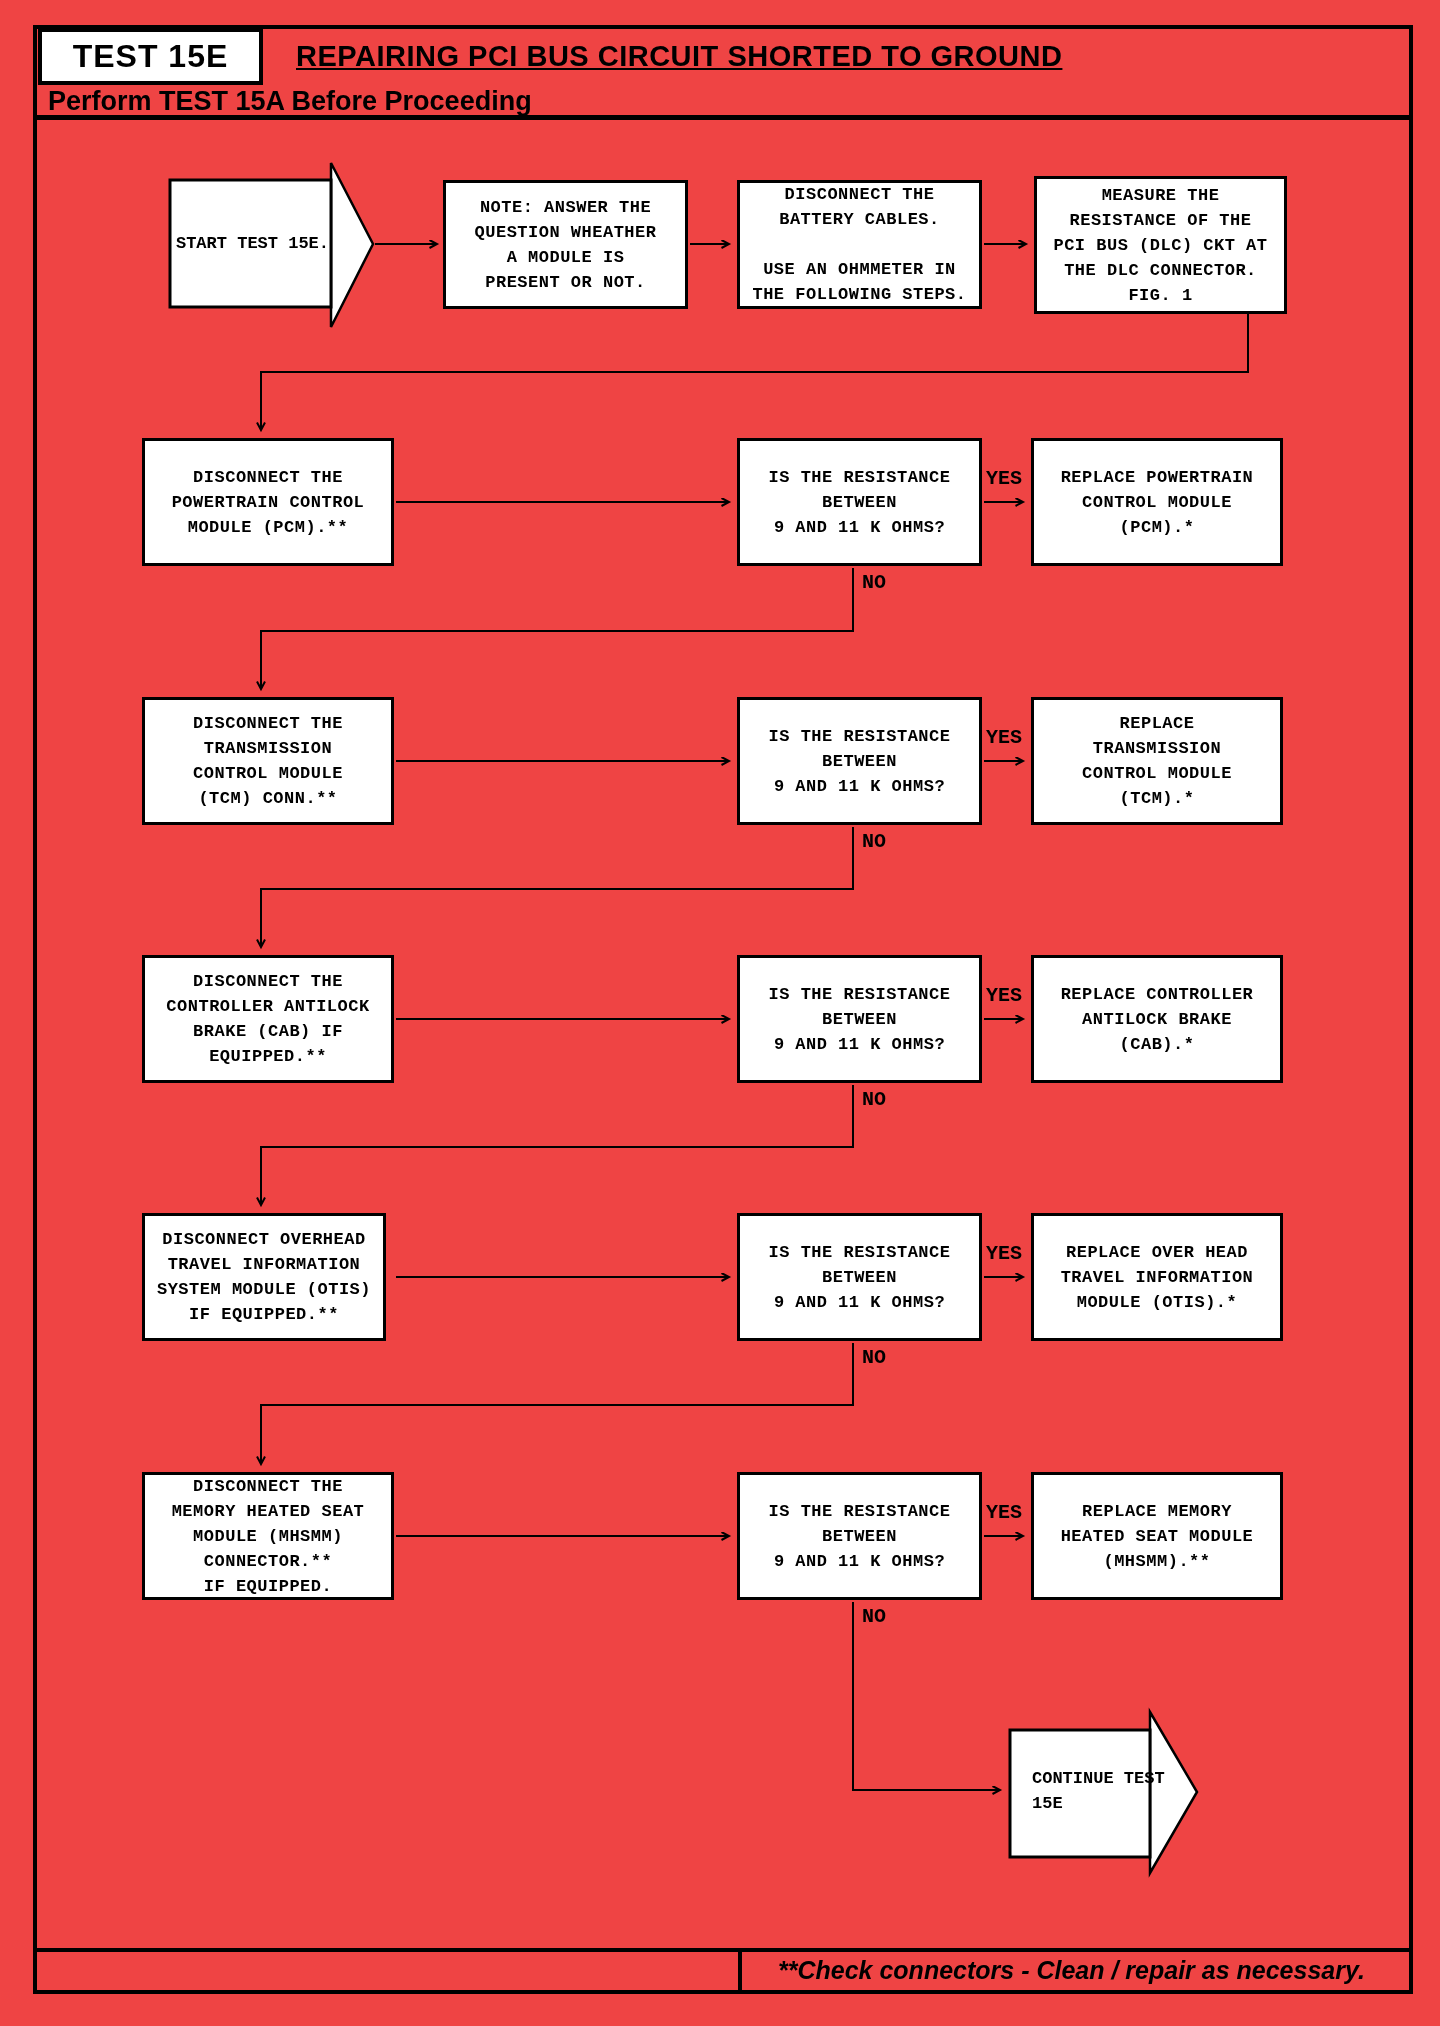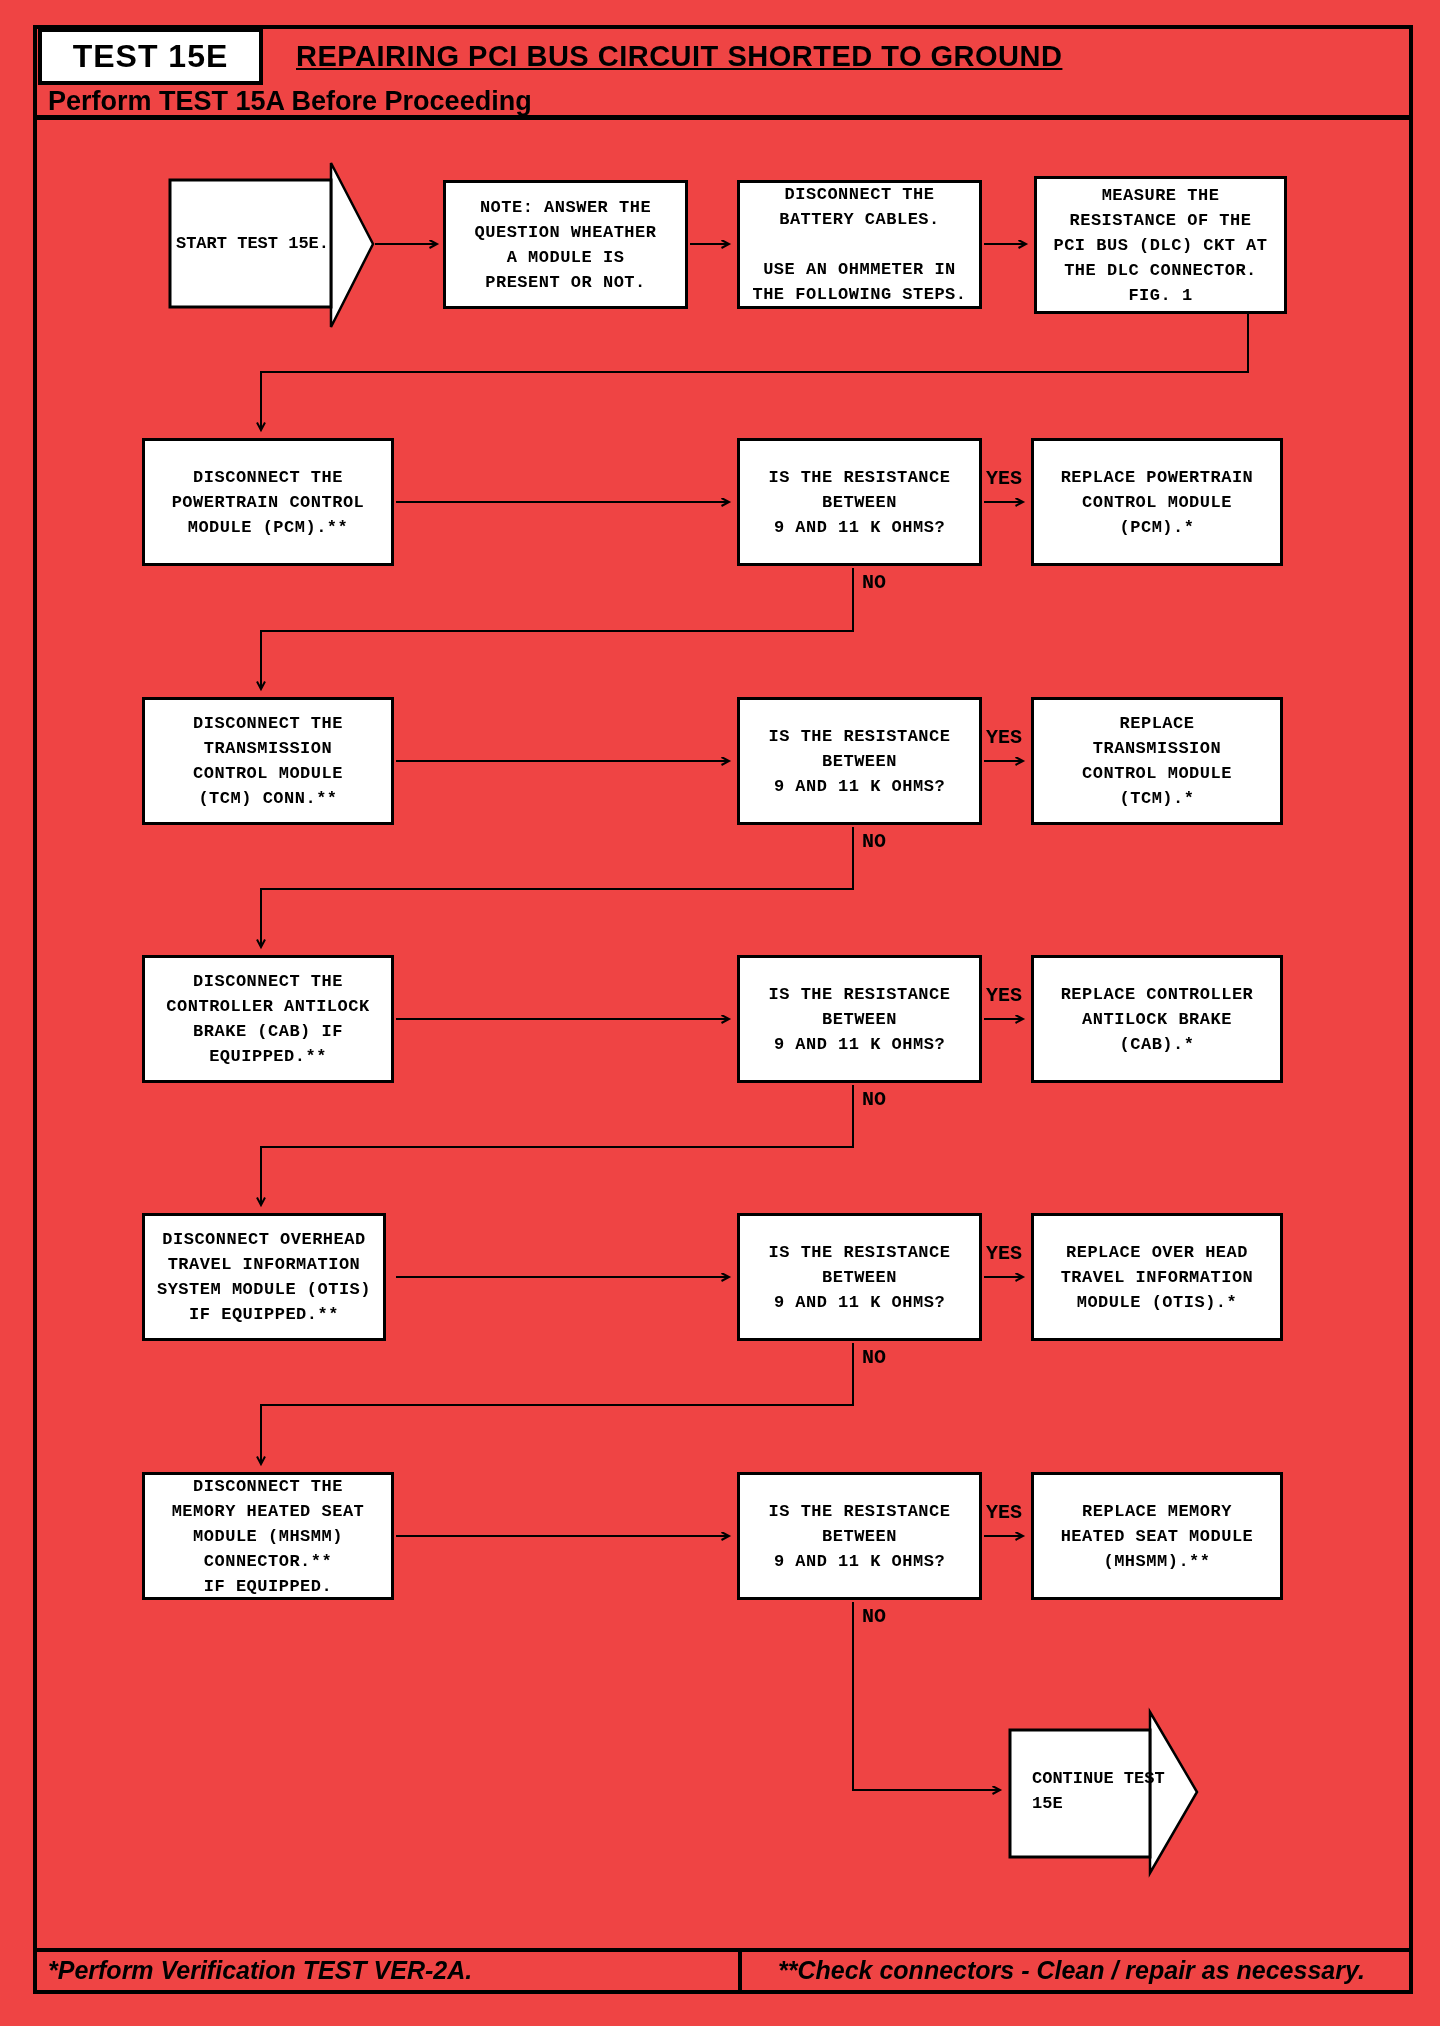--- a/index.html
+++ b/index.html
@@ -194,16 +194,15 @@
 BETWEEN
 9 AND 11 K OHMS?</div>
   <div class="fbox" style="left:1031px;top:1472px;width:252px;height:128px">REPLACE MEMORY
 HEATED SEAT MODULE
 (MHSMM).**</div>
   <div class="yn-label" style="left:986px;top:1502px">YES</div>
   <div class="yn-label" style="left:862px;top:1606px">NO</div>
 
   <div class="hline-foot"></div>
   <div class="vline-foot"></div>
-  <div class="footer-text footer-left">*Perform Verification TEST VER-2A.</div>
   <div class="footer-text footer-right">**Check connectors - Clean / repair as necessary.</div>
 
 </div>
 
 </body></html>

